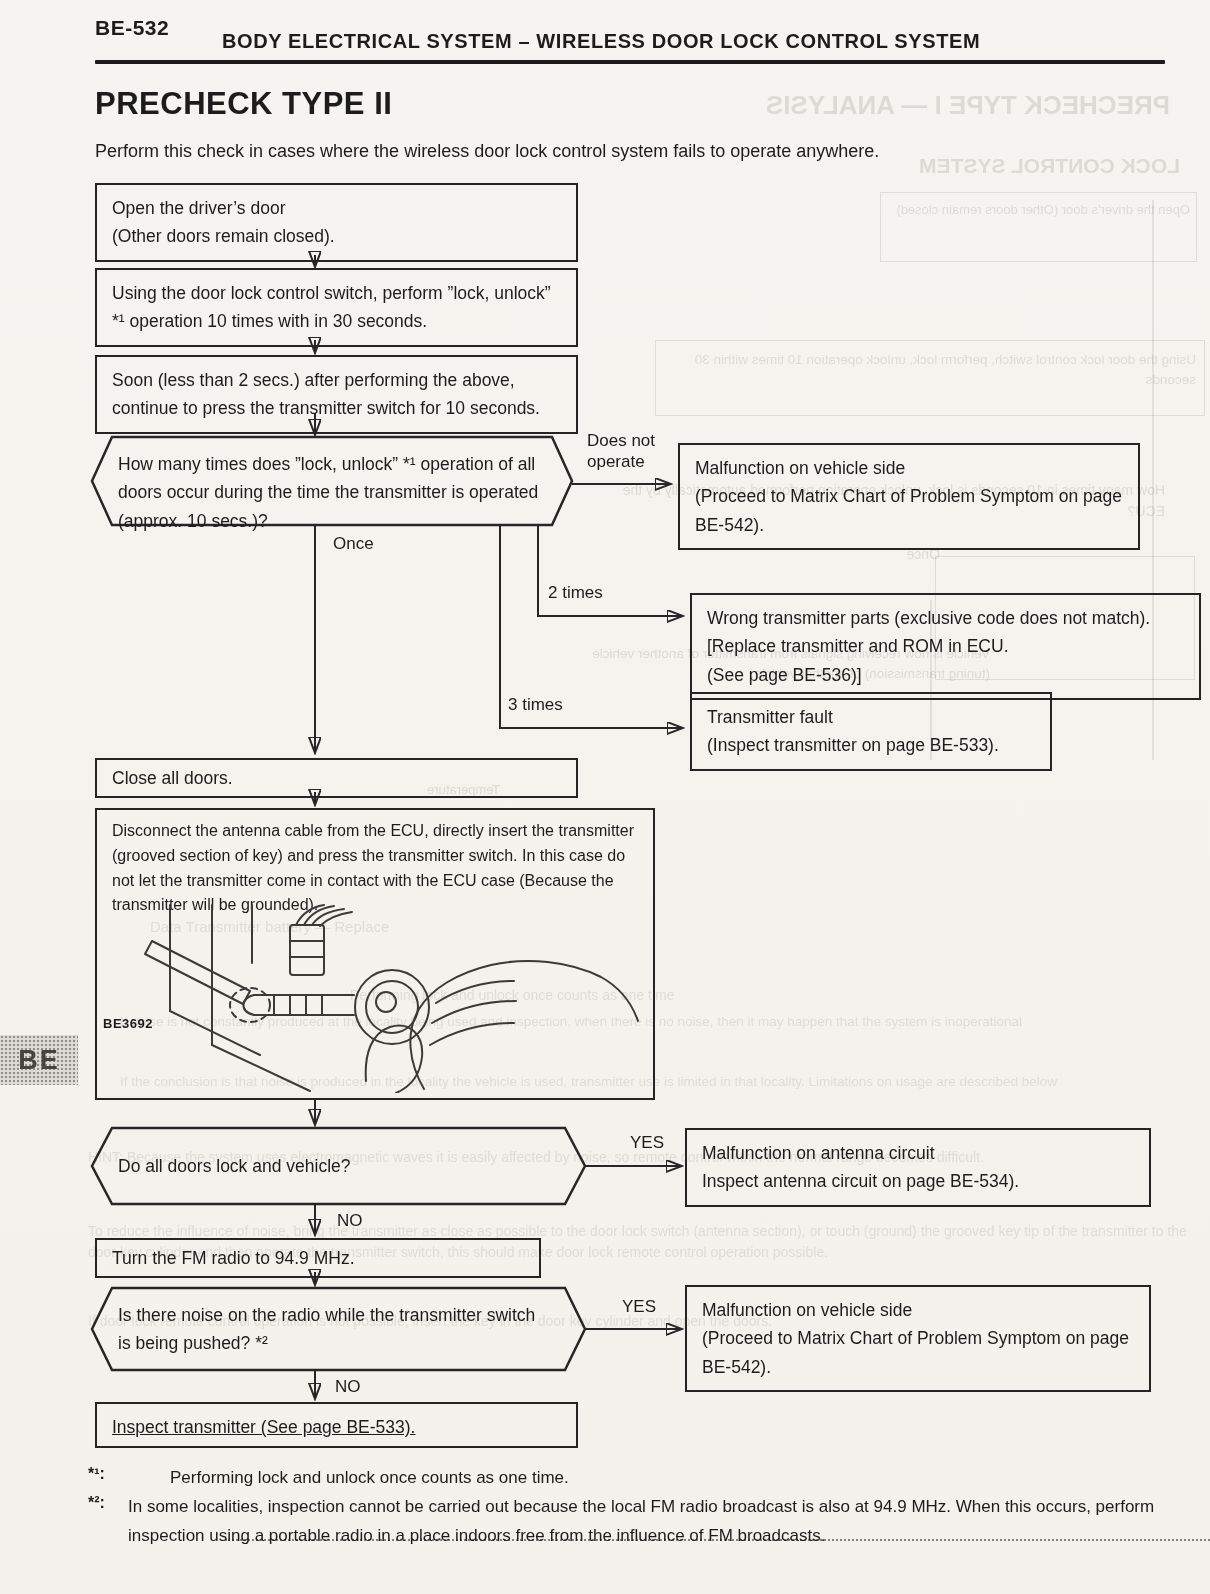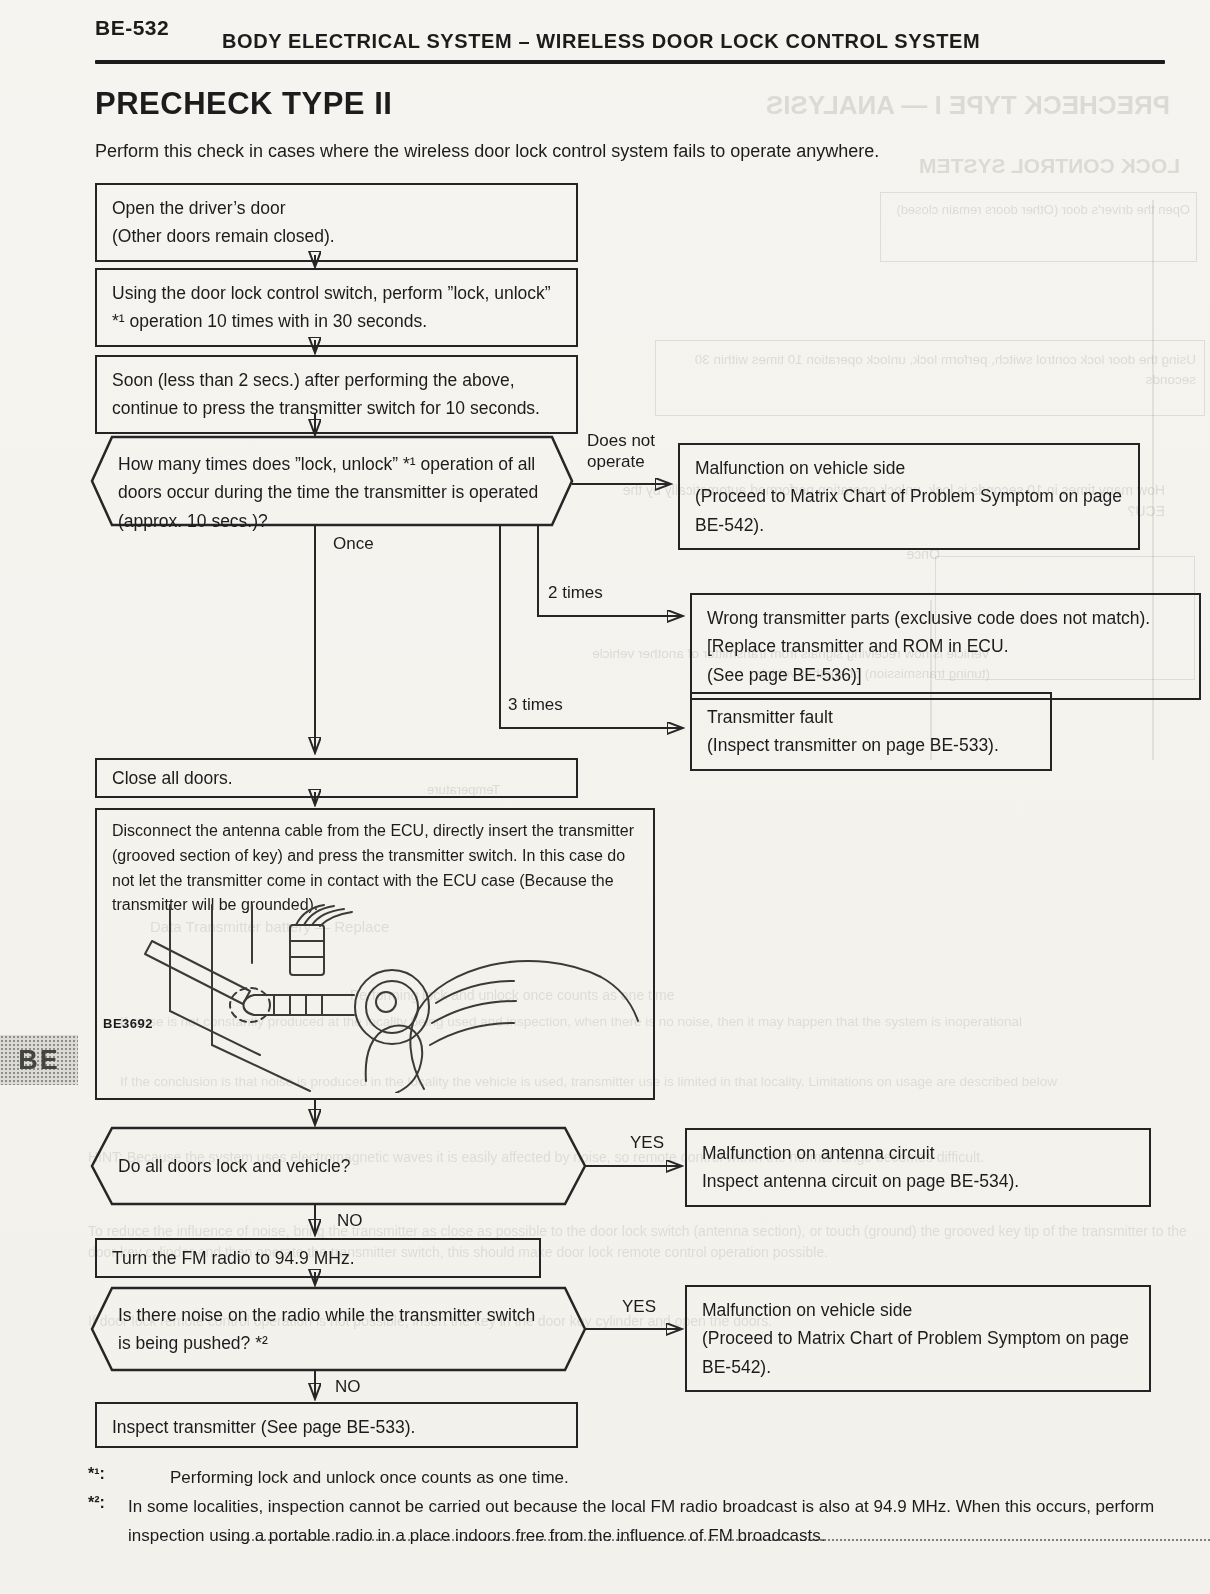--- a/index.html
+++ b/index.html
@@ -164,21 +164,21 @@
   <div class="node hex-text" style="left:118px;top:1152px;width:430px;">Do all doors lock and vehicle?</div>
   <div class="node box" style="left:685px;top:1128px;width:466px;">Malfunction on antenna circuit
 Inspect antenna circuit on page BE-534).</div>
 
   <div class="node box" style="left:95px;top:1238px;width:446px;padding-top:4px;padding-bottom:4px;">Turn the FM radio to 94.9 MHz.</div>
 
   <div class="node hex-text" style="left:118px;top:1301px;width:420px;">Is there noise on the radio while the transmitter switch is being pushed? *²</div>
   <div class="node box" style="left:685px;top:1285px;width:466px;">Malfunction on vehicle side
 (Proceed to Matrix Chart of Problem Symptom on page BE-542).</div>
 
-  <div class="node box" style="left:95px;top:1402px;width:483px;padding-bottom:5px;">Inspect transmitter (See page BE-533).</div>
+  <div class="node box" style="left:95px;top:1402px;width:483px;padding-bottom:5px;text-decoration:underline;">Inspect transmitter (See page BE-533).</div>
 
   <div class="flow-label" style="left:587px;top:430px;width:90px;">Does not operate</div>
   <div class="flow-label" style="left:333px;top:533px;">Once</div>
   <div class="flow-label" style="left:548px;top:582px;">2 times</div>
   <div class="flow-label" style="left:508px;top:694px;">3 times</div>
   <div class="flow-label" style="left:630px;top:1132px;">YES</div>
   <div class="flow-label" style="left:337px;top:1210px;">NO</div>
   <div class="flow-label" style="left:622px;top:1296px;">YES</div>
   <div class="flow-label" style="left:335px;top:1376px;">NO</div>
 

